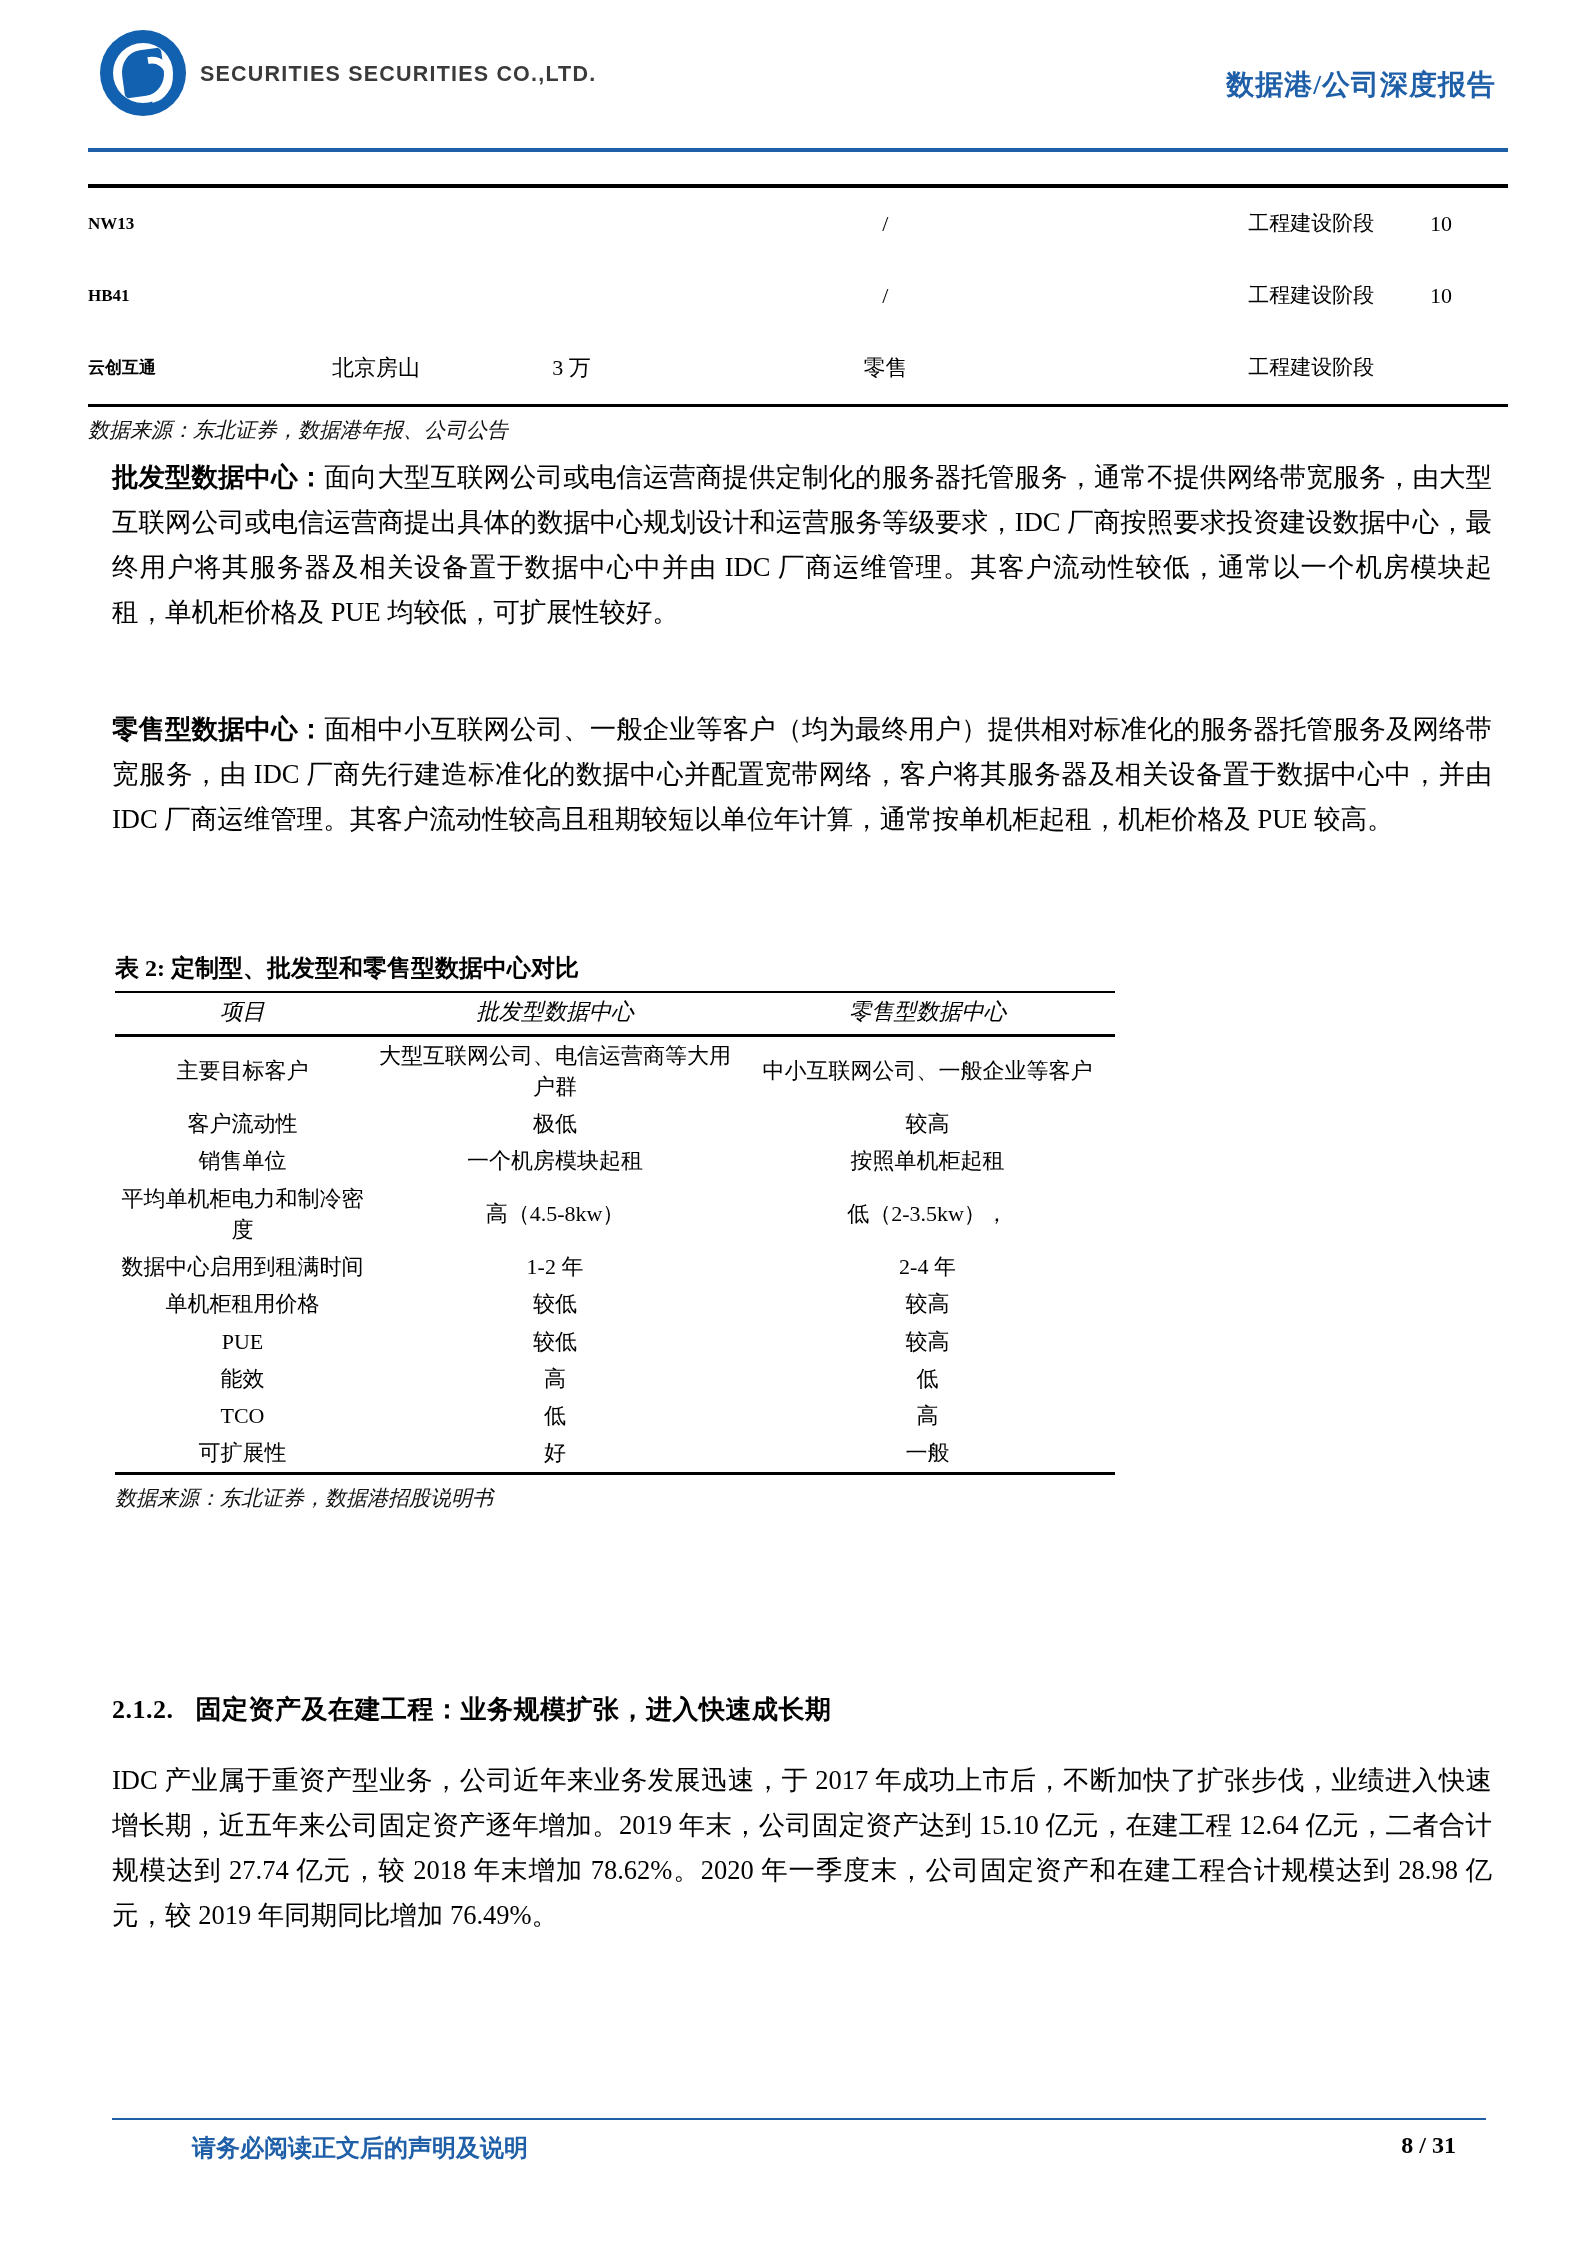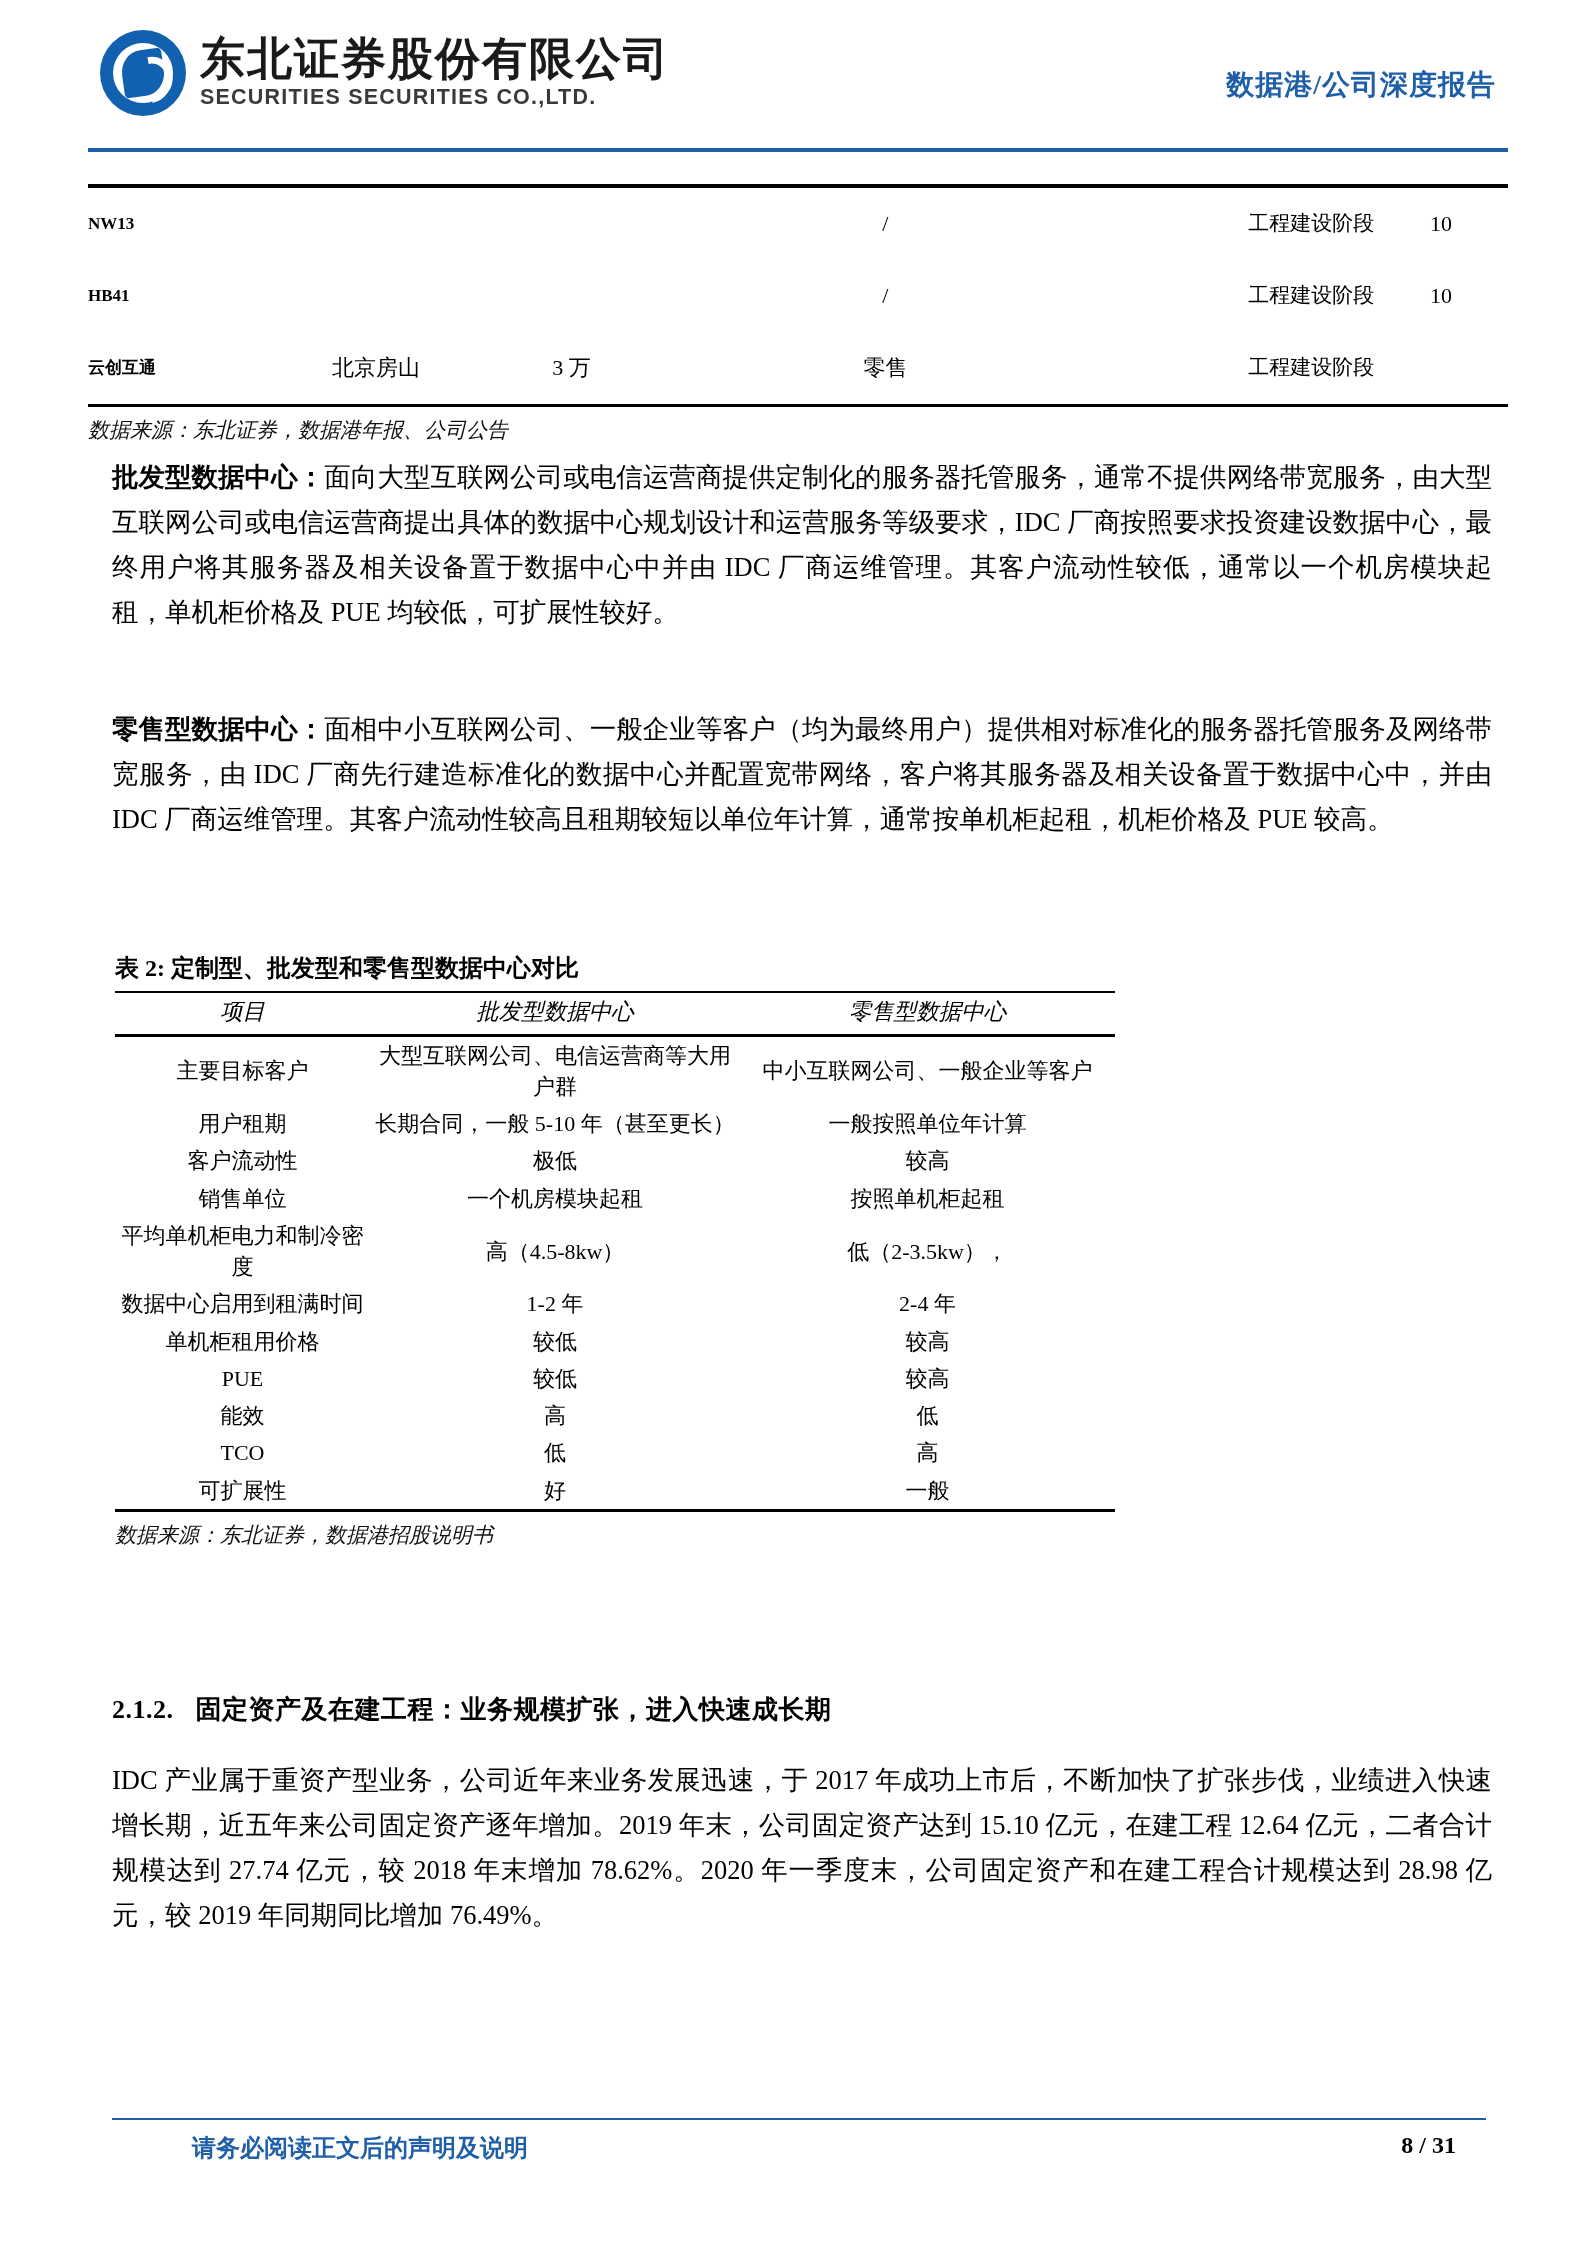--- a/index.html
+++ b/index.html
@@ -238,21 +238,20 @@
 <body>
 
 <div class="page">
 
   <div class="header">
     <div class="logo-wrap">
       <div class="logo-mark">
         <div class="logo-s"></div>
       </div>
       <div>
-        <div class="logo-text-cn">东北证券股份有限公司</div>
         <div class="logo-text-en">SECURITIES SECURITIES CO.,LTD.</div>
       </div>
     </div>
     <div class="header-right">数据港/公司深度报告</div>
     <div class="header-rule"></div>
   </div>
 
   <div class="tbl1-wrap">
     <div class="rule-thick"></div>
     <table class="t1">
@@ -319,25 +318,20 @@
           <col class="c2">
           <col class="c3">
         </colgroup>
       <tbody>
         <tr>
           <td>主要目标客户</td>
           <td>大型互联网公司、电信运营商等大用户群</td>
           <td>中小互联网公司、一般企业等客户</td>
         </tr>
         <tr>
-          <td>用户租期</td>
-          <td>长期合同，一般 5-10 年（甚至更长）</td>
-          <td>一般按照单位年计算</td>
-        </tr>
-        <tr>
           <td>客户流动性</td>
           <td>极低</td>
           <td>较高</td>
         </tr>
         <tr>
           <td>销售单位</td>
           <td>一个机房模块起租</td>
           <td>按照单机柜起租</td>
         </tr>
         <tr>

